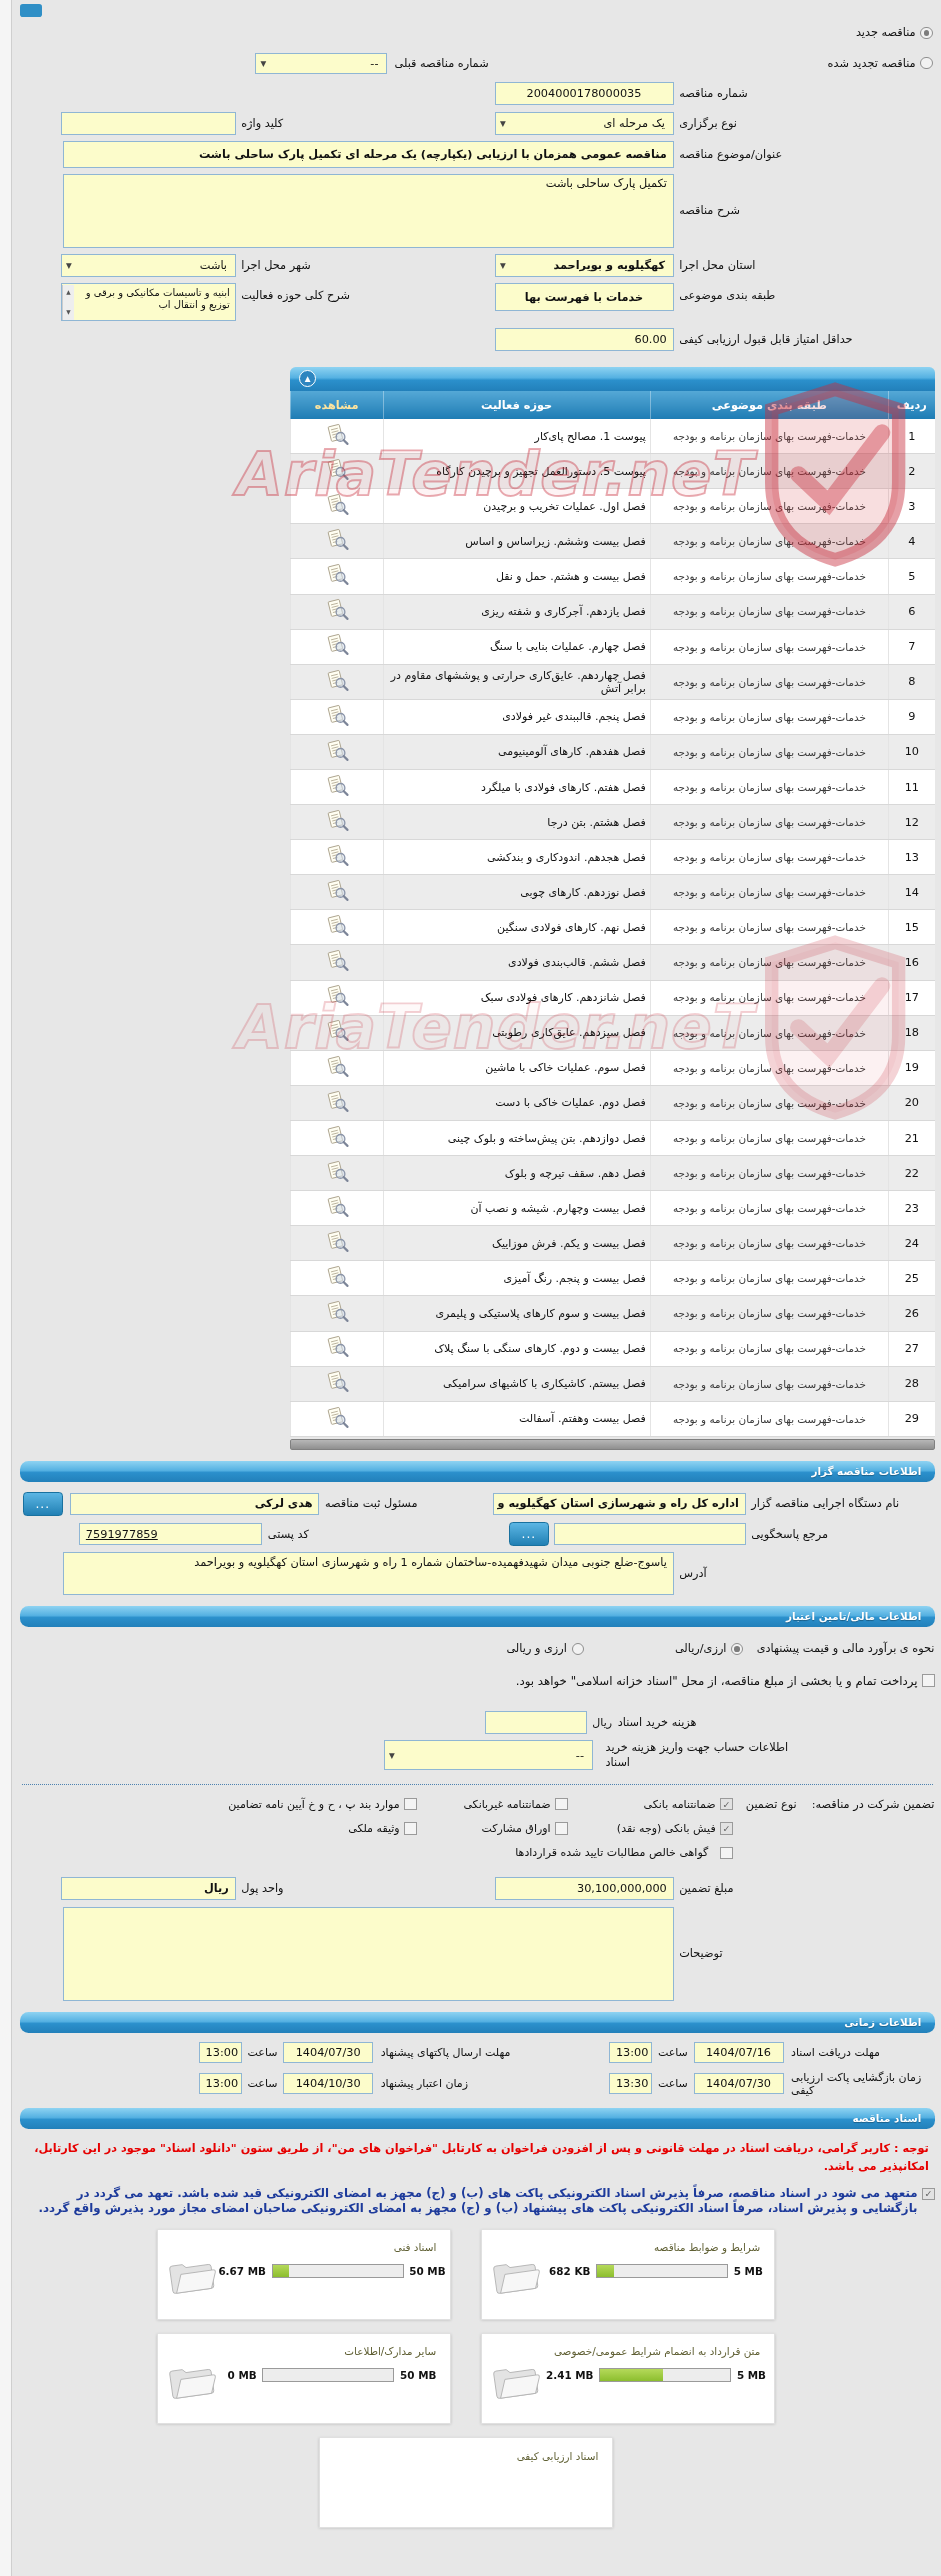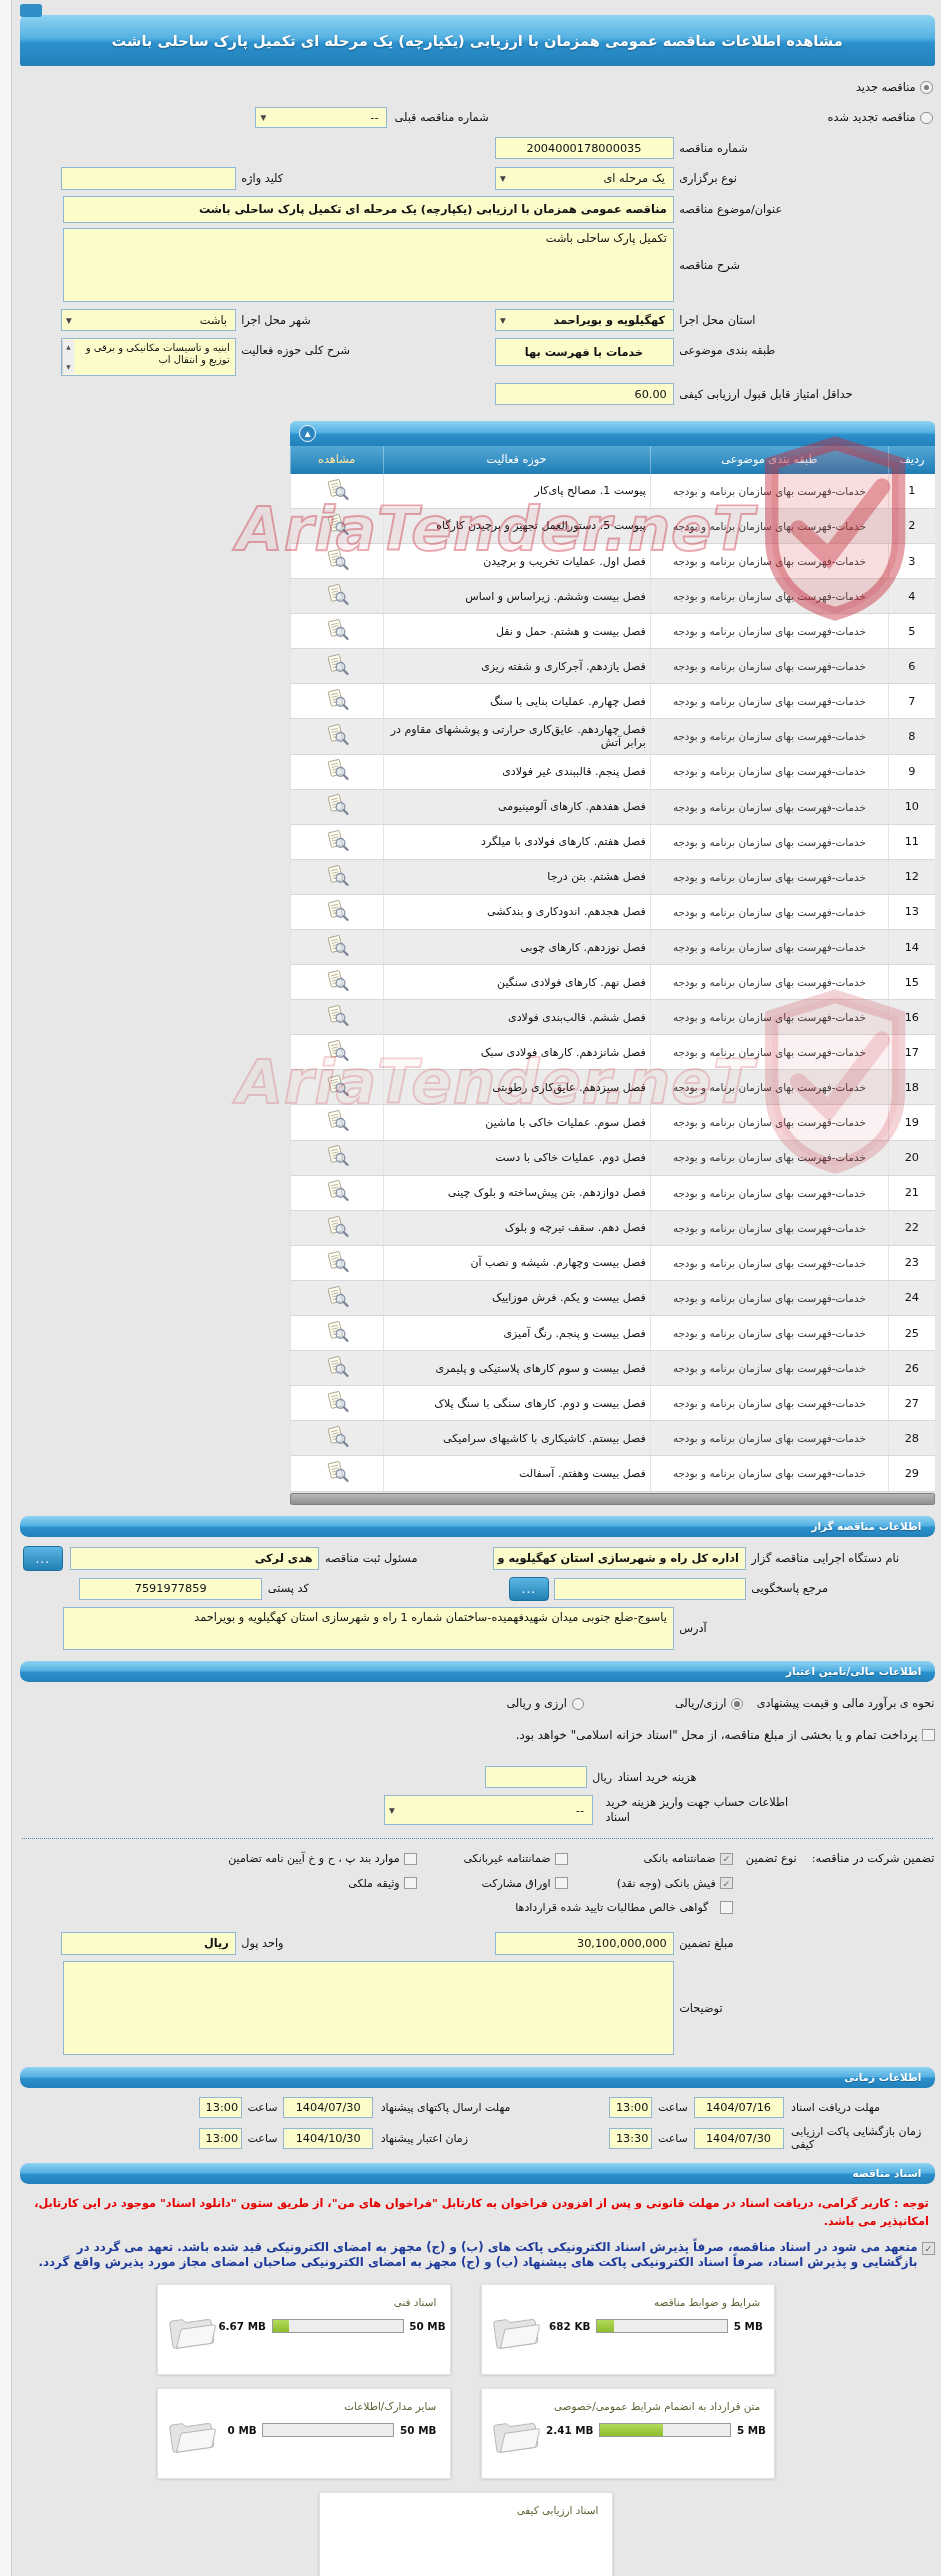--- a/index.html
+++ b/index.html
@@ -43,21 +43,21 @@
   .cb.on { background:#e2e2e2; }
   .cb .mk { visibility:hidden; } .cb.on .mk { visibility:visible; }
   .ropt { display:flex; align-items:center; gap:4.7px; font-size:11.3px;text-align:center; }
 
   
   .panel { margin:15px 0 0 270px; position:relative; }
   .band { height:24.5px; border-radius:5.7px 5.7px 0 0; position:relative; }
   .collapse { position:absolute; right:auto; left:9.4px; top:3.8px; width:17px; height:17px; background:#2e86c0; border:1.9px solid #fff;
               border-radius:50%; color:#fff; font-size:7.5px; display:flex; align-items:center; justify-content:center; }
   table.acts { width:100%; border-collapse:collapse; background:#fff; }
-  table.acts th { background:linear-gradient(#55a8d6,#1e7cb4); color:#fff; font-size:11.3px; font-weight:normal; height:28px; border-left:0.9px solid rgba(255,255,255,.35); }
+  table.acts th { background:linear-gradient(#55a8d6,#1e7cb4); color:#fff; font-size:11.3px; font-weight:bold; height:28px; border-left:0.9px solid rgba(255,255,255,.35); }
   table.acts th.view-h { color:#ffe59e; }
   table.acts td { border-bottom:0.9px solid #d8d8d8; border-left:0.9px solid #e4e4e4; padding:2.8px 3.8px; height:32px; }
   table.acts tr:nth-child(even) td { background:#ececec; }
   td.c-num { width:45px; text-align:center; font-size:11.3px; }
   td.c-cls { width:234px; text-align:center; font-size:10.4px; color:#3a3a3a; line-height:12.3px; }
   td.c-act { width:262px; text-align:right; font-size:11px; padding-right:9.4px; }
   td.c-view { width:91px; text-align:center; }
   .hscroll { height:11.3px; margin:1.9px 0 0 270px; background:linear-gradient(#b7b7b7,#8f8f8f); border:0.9px solid #808080; border-radius:1.9px; }
 
   .wm { position:absolute; display:flex; align-items:center; gap:10px; pointer-events:none; z-index:4; }
@@ -98,21 +98,20 @@
   #guarantee-grid .gopt { display:flex; align-items:center; gap:4.7px; }
   #guarantee-grid .gopt:last-child { grid-column:1 / -1;gap:12px; }
   .glabel { font-size:11.3px; }
 </style>
 </head>
 <body>
 
 <div class="canvas">
   <div class="corner"></div>
 
-  <div class="gradbar title-bar">مشاهده اطلاعات مناقصه عمومی همزمان با ارزیابی (یکپارچه) یک مرحله ای تکمیل پارک ساحلی باشت</div>
 
   <div class="frow" style="margin-right:1.9px;">
     <span class="radio on" id="radio-new">
         <span class="dot"></span>
       </span>
     <span style="margin-right:4.7px;font-size:11.3px;">مناقصه جدید</span>
   </div>
   <div class="frow" style="margin-right:1.9px;">
     <span class="radio" id="radio-renewed">
         <span class="dot"></span>
@@ -701,21 +700,21 @@
   <div class="frow">
     <span class="lblR" style="width:189px;">مرجع پاسخگویی</span>
     <div class="inp" style="width:192px;">
         <span></span>
       </div>
     <span style="width:4.7px;"></span>
     <div class="btn3d btn-sm">...</div>
     <span style="width:200px;"></span>
     <span style="font-size:11.3px;margin-left:5.7px;">کد پستی</span>
     <div class="inp right" style="width:183px;">
-        <span class="num" style="text-align:center;">7591977859</span>
+        <span class="num" style="text-align:left;text-decoration:underline;">7591977859</span>
       </div>
   </div>
   <div class="frow" style="align-items:center;">
     <span class="lblR">آدرس</span>
     <div class="ta" style="width:611px;height:43px;">یاسوج-ضلع جنوبی میدان شهیدفهمیده-ساختمان شماره 1 راه و شهرسازی استان کهگیلویه و بویراحمد</div>
   </div>
 
   <div class="gradbar sec-hdr">اطلاعات مالی/تامین اعتبار</div>
   <div class="frow">
     <span style="font-size:11.3px;padding-left:13.2px;">نحوه ی برآورد مالی و قیمت پیشنهادی</span>

